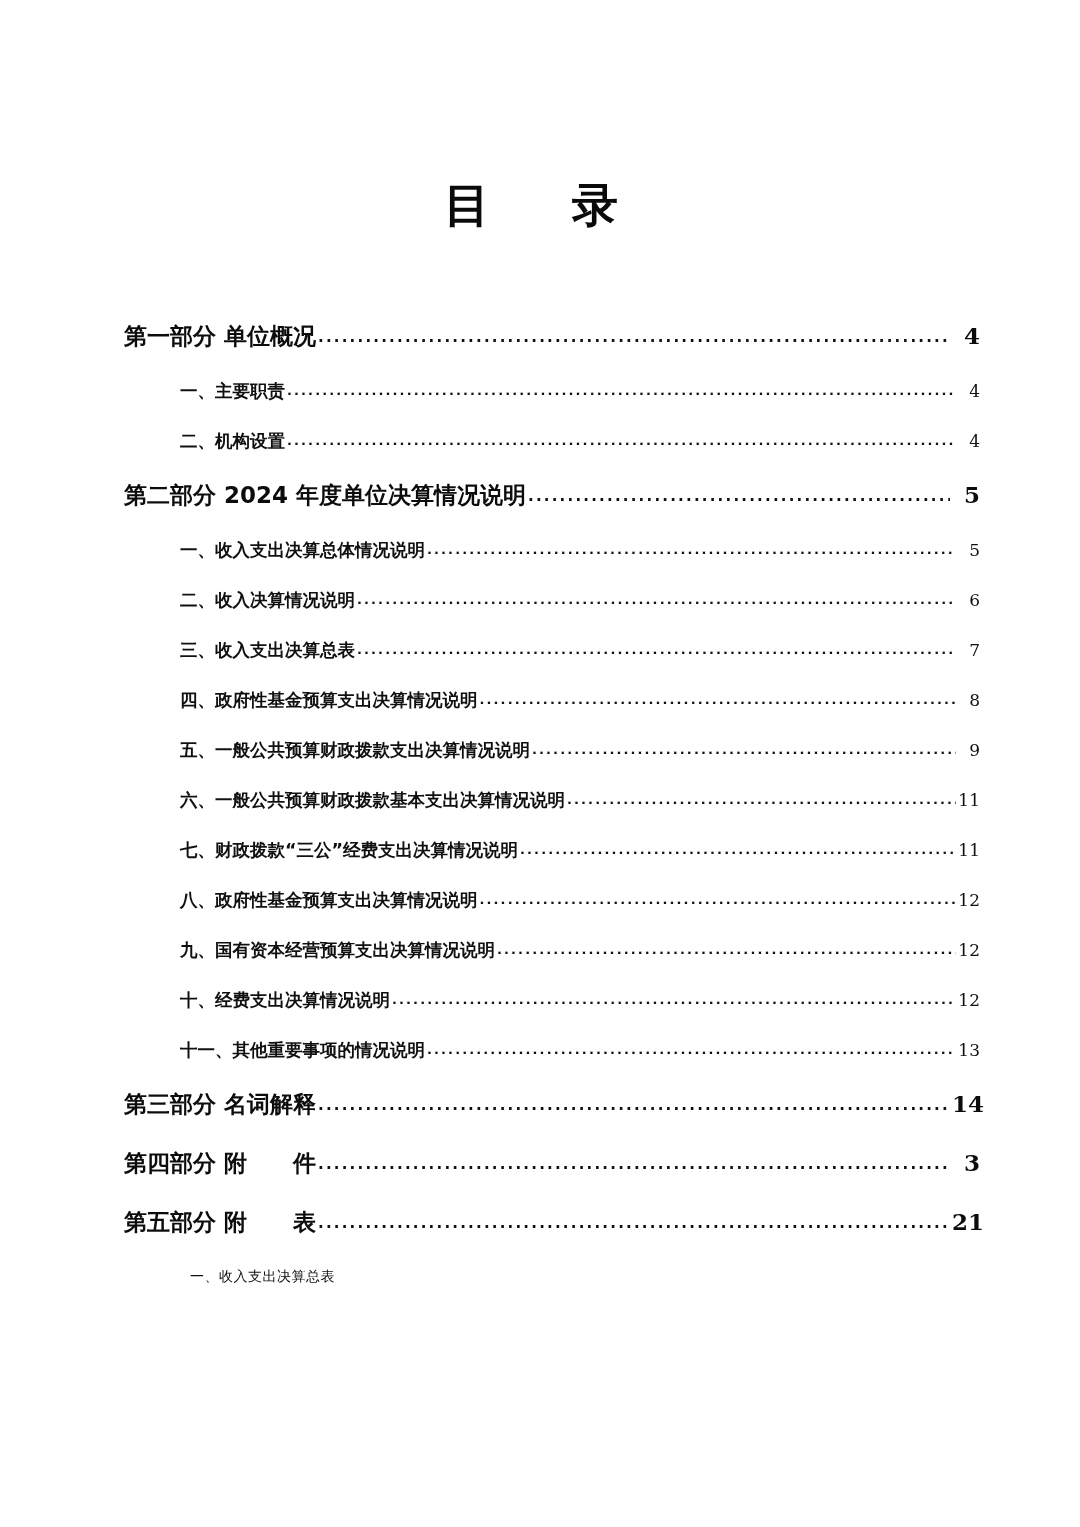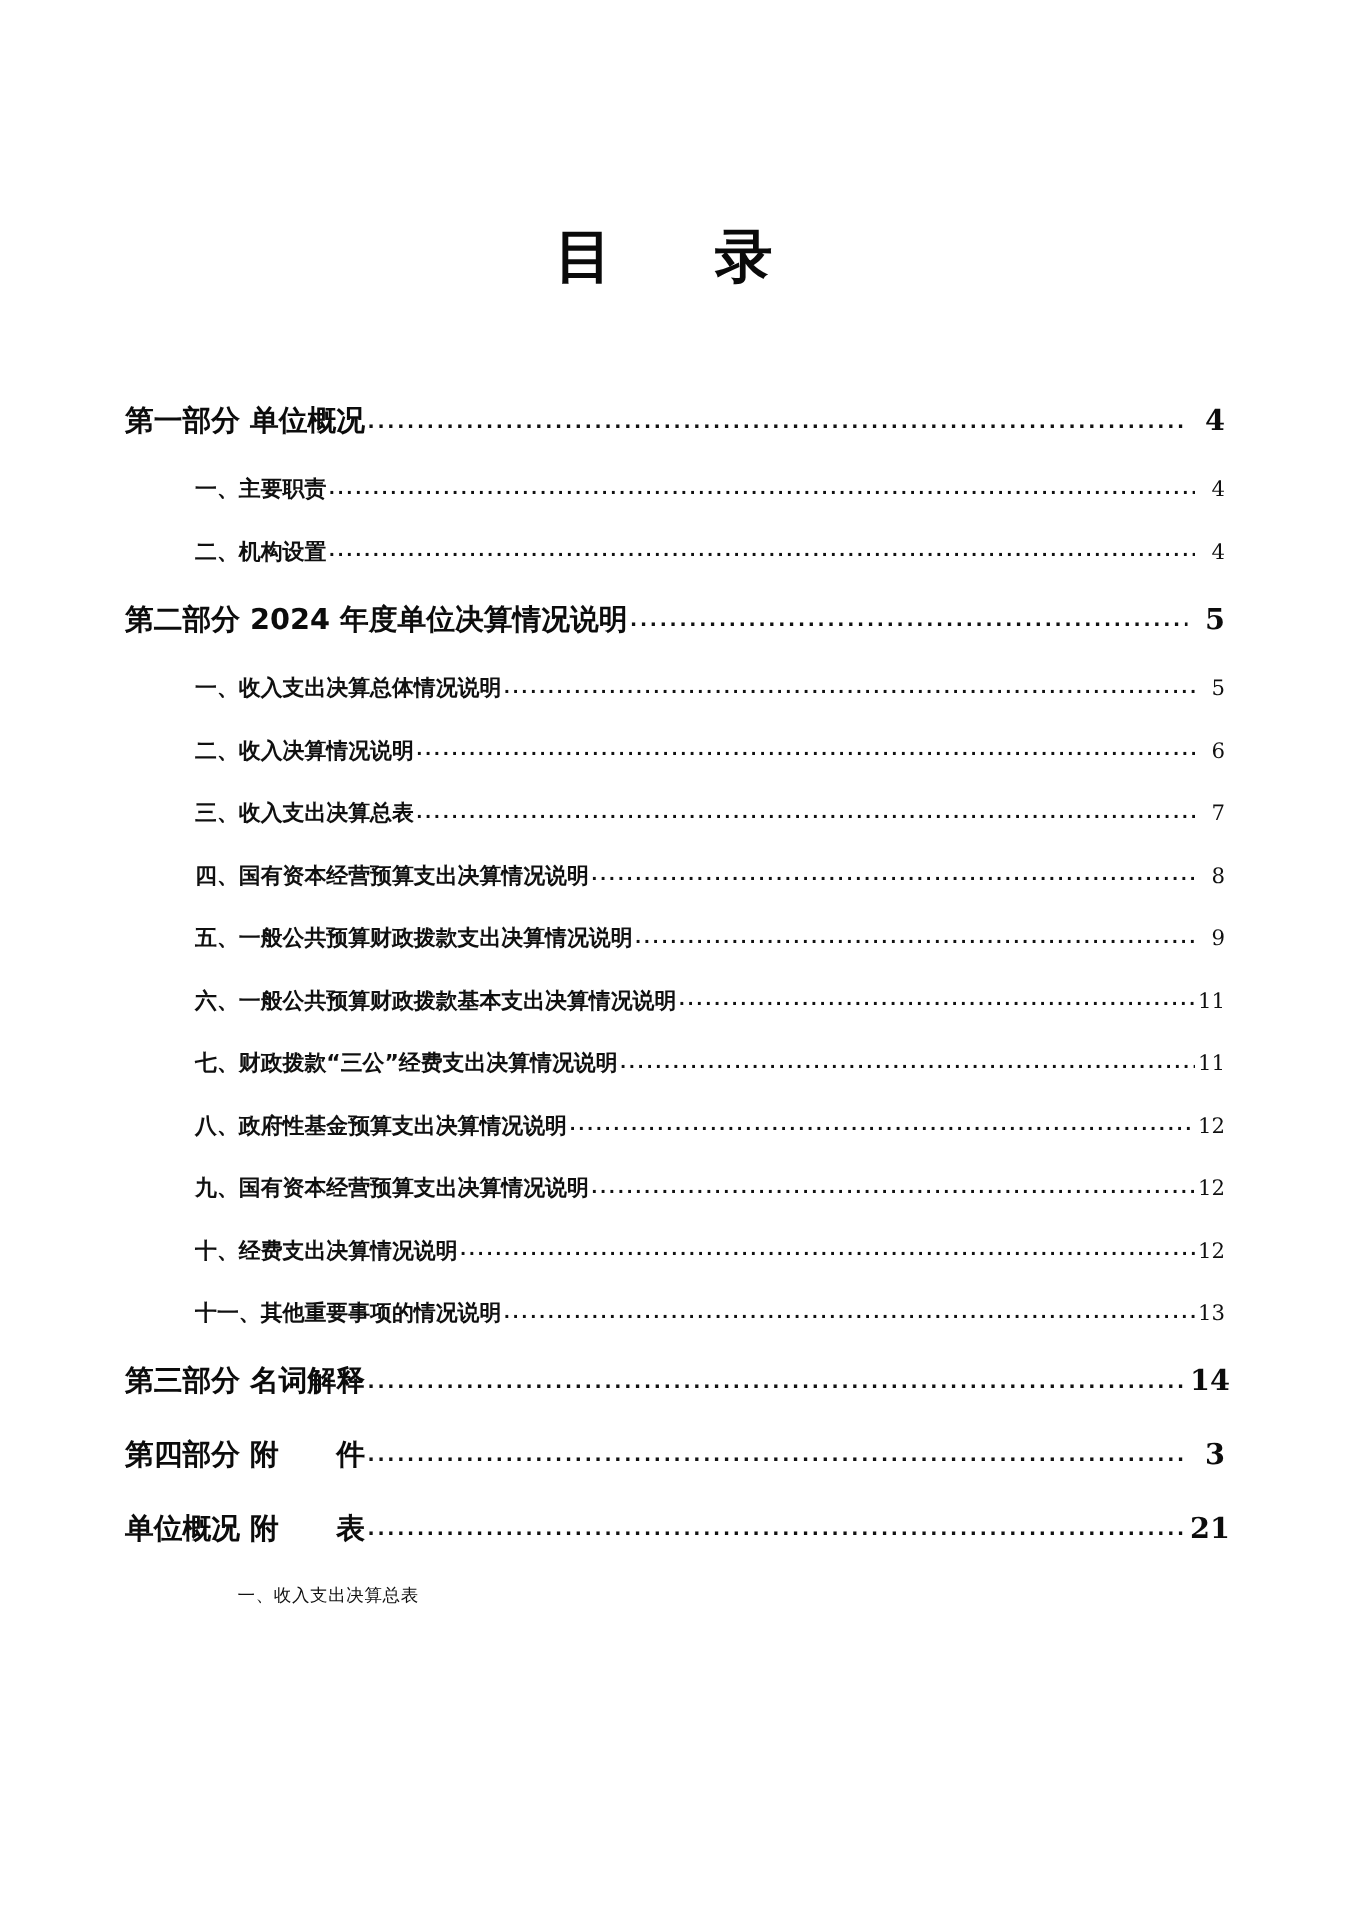--- a/index.html
+++ b/index.html
@@ -37,20 +37,21 @@
     margin-top: 74px;
   }
   
   .toc-row {
     display: flex;
     align-items: baseline;
     width: 100%;
   }
   .toc-label {
     white-space: nowrap;
+    margin-left: 24px;
   }
   .toc-dots {
     flex: 1 1 auto;
     overflow: hidden;
     white-space: nowrap;
     margin: 0 2px;
     letter-spacing: 2.4px;
     font-size: 14px;
     line-height: 1;
     transform: translateY(-2px);
@@ -148,21 +149,21 @@
         <span class="toc-label">二、收入决算情况说明</span>
         <span class="toc-dots">........................................................................................................................................................................................................</span>
         <span class="toc-page">6</span>
       </div>
       <div class="toc-row lvl2">
         <span class="toc-label">三、收入支出决算总表</span>
         <span class="toc-dots">........................................................................................................................................................................................................</span>
         <span class="toc-page">7</span>
       </div>
       <div class="toc-row lvl2">
-        <span class="toc-label">四、国有资本经营预算支出决算情况说明</span>
+        <span class="toc-label">四、政府性基金预算支出决算情况说明</span>
         <span class="toc-dots">........................................................................................................................................................................................................</span>
         <span class="toc-page">8</span>
       </div>
       <div class="toc-row lvl2">
         <span class="toc-label">五、一般公共预算财政拨款支出决算情况说明</span>
         <span class="toc-dots">........................................................................................................................................................................................................</span>
         <span class="toc-page">9</span>
       </div>
       <div class="toc-row lvl2">
         <span class="toc-label">六、一般公共预算财政拨款基本支出决算情况说明</span>
@@ -198,20 +199,20 @@
         <span class="toc-label">第三部分  名词解释</span>
         <span class="toc-dots">........................................................................................................................................................................................................</span>
         <span class="toc-page">14</span>
       </div>
       <div class="toc-row lvl1">
         <span class="toc-label">第四部分  附　　件</span>
         <span class="toc-dots">........................................................................................................................................................................................................</span>
         <span class="toc-page">3</span>
       </div>
       <div class="toc-row lvl1">
-        <span class="toc-label">单位概况  附　　表</span>
+        <span class="toc-label">第五部分  附　　表</span>
         <span class="toc-dots">........................................................................................................................................................................................................</span>
         <span class="toc-page">21</span>
       </div>
       <div class="plain-item">一、收入支出决算总表</div>
     </div>
 
 </div>
 
 </body></html>

